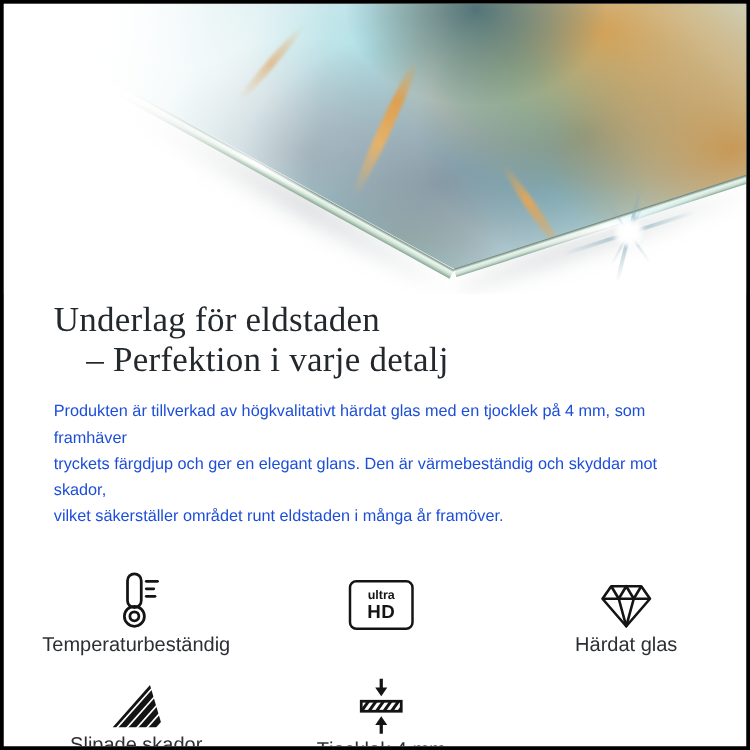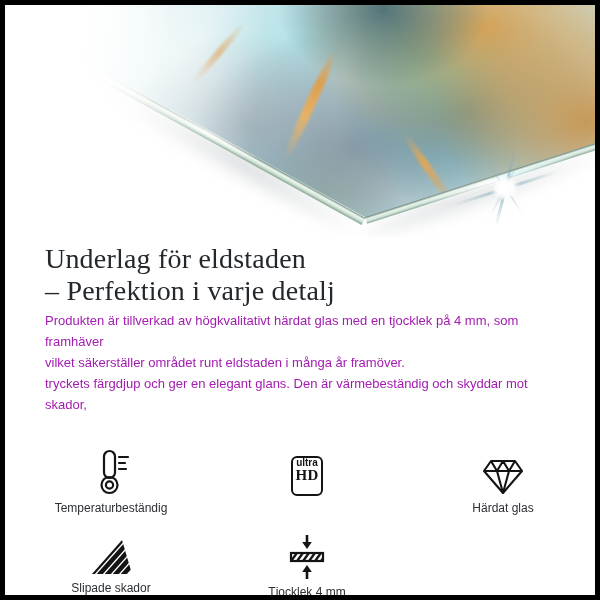--- a/index.html
+++ b/index.html
@@ -1,18 +1,18 @@
 <!DOCTYPE html>
 <html><head>
 <meta charset="utf-8">
 <style>
   html,body{margin:0;padding:0;background:#fff;}
   .page{
     position:relative;width:600px;height:600px;box-sizing:border-box;
-    border:5px solid #000000;background:#fff;overflow:hidden;
+    border:3px solid #000000;background:#fff;overflow:hidden;
     font-family:"Liberation Sans",sans-serif;
   }
   
   .hero{position:relative;width:100%;height:232px;overflow:hidden;background:#fff;}
   .shadow{position:absolute;transform-origin:0 0;filter:blur(7px);border-radius:50%;}
   .shadow-left{left:86px;top:68px;width:310px;height:24px;transform:rotate(28.9deg);
     background:radial-gradient(ellipse at 55% 10%, rgba(108,118,124,.32), rgba(108,118,124,0) 72%);}
   .shadow-right{left:356px;top:220px;width:275px;height:22px;transform:rotate(-17.8deg);
     background:radial-gradient(ellipse at 35% 10%, rgba(108,118,124,.28), rgba(108,118,124,0) 72%);}
   .glass-surface{
@@ -64,31 +64,31 @@
   .ray-d1{left:-30px;top:-1px;width:60px;height:2px;transform:rotate(55deg);
     background:linear-gradient(to right, rgba(140,175,190,0), rgba(140,175,190,.45) 45%, #fff 50%, rgba(140,175,190,.45) 55%, rgba(140,175,190,0));}
   .ray-d2{left:-30px;top:-1px;width:60px;height:2px;transform:rotate(-62deg);
     background:linear-gradient(to right, rgba(140,175,190,0), rgba(140,175,190,.45) 45%, #fff 50%, rgba(140,175,190,.45) 55%, rgba(140,175,190,0));}
   .sparkle .core{position:absolute;left:-13px;top:-13px;width:26px;height:26px;border-radius:50%;
     background:radial-gradient(circle, #fff 25%, rgba(255,255,255,.85) 45%, rgba(220,240,248,0) 72%);}
   
   .content{padding:6px 40px 0 40px;}
   .title{margin:0;font-family:"Liberation Serif","DejaVu Serif",serif;font-weight:400;
     font-size:28px;line-height:32px;color:#23282d;letter-spacing:.2px;}
-  .desc{margin-top:3px;font-size:13px;line-height:21px;color:#a21caf;}
+  .desc{margin-top:13px;font-size:13px;line-height:21px;color:#1d4ed8;}
   
   .features{margin:33px 0 0 8px;display:grid;grid-template-columns:repeat(3,196px);row-gap:17px;}
   .feature{display:flex;flex-direction:column;align-items:center;}
   .icon-box{height:48px;display:flex;align-items:flex-end;justify-content:center;}
-  .feature-label{margin-top:6px;font-size:12px;line-height:13px;color:#2c2f33;}
+  .feature-label{margin-top:6px;font-size:16px;line-height:13px;color:#2c2f33;}
   svg.ic{display:block;}
-  .uhd-box{box-sizing:border-box;width:32px;height:40px;border:2.5px solid #141414;border-radius:6px;
-    display:flex;flex-direction:column;align-items:center;justify-content:flex-start;color:#141414;}
+  .uhd-box{box-sizing:border-box;width:52px;height:40px;border:2.5px solid #141414;border-radius:6px;
+    display:flex;flex-direction:column;align-items:center;justify-content:center;color:#141414;}
   .uhd-top{font-size:10px;line-height:10px;font-weight:bold;}
-  .uhd-bottom{font-size:15px;line-height:15px;font-weight:bold;letter-spacing:.3px;font-family:Liberation Serif, serif;}
+  .uhd-bottom{font-size:15px;line-height:15px;font-weight:bold;letter-spacing:.3px;}
 </style>
 </head>
 <body>
 
 <div class="page">
 
   <div class="hero">
     <div class="shadow shadow-left"></div>
     <div class="shadow shadow-right"></div>
     <div class="glass-surface">
@@ -106,26 +106,26 @@
       <div class="ray ray-h"></div>
       <div class="ray ray-d1"></div>
       <div class="ray ray-d2"></div>
       <div class="core"></div>
     </div>
   </div>
 
   <div class="content">
     <h1 class="title">
       <span style="display:block;">Underlag för eldstaden</span>
-      <span style="display:block;">– Perfektion i varje detalj</span>
+      <span style="display:block;margin-left:26px;">– Perfektion i varje detalj</span>
     </h1>
     <div class="desc">
       <span style="display:block;">Produkten är tillverkad av högkvalitativt härdat glas med en tjocklek på 4 mm, som framhäver</span>
+      <span style="display:block;">tryckets färgdjup och ger en elegant glans. Den är värmebeständig och skyddar mot skador,</span>
       <span style="display:block;">vilket säkerställer området runt eldstaden i många år framöver.</span>
-      <span style="display:block;">tryckets färgdjup och ger en elegant glans. Den är värmebeständig och skyddar mot skador,</span>
     </div>
   </div>
 
   <div class="features">
 
     <div class="feature">
       <div class="icon-box">
         <svg class="ic" width="40" height="48" viewBox="0 0 40 48" fill="none" stroke="#141414" stroke-width="2.2" stroke-linecap="round">
           <rect x="13" y="3" width="11" height="27" rx="5.5"></rect>
           <circle cx="18.5" cy="37" r="8"></circle>

